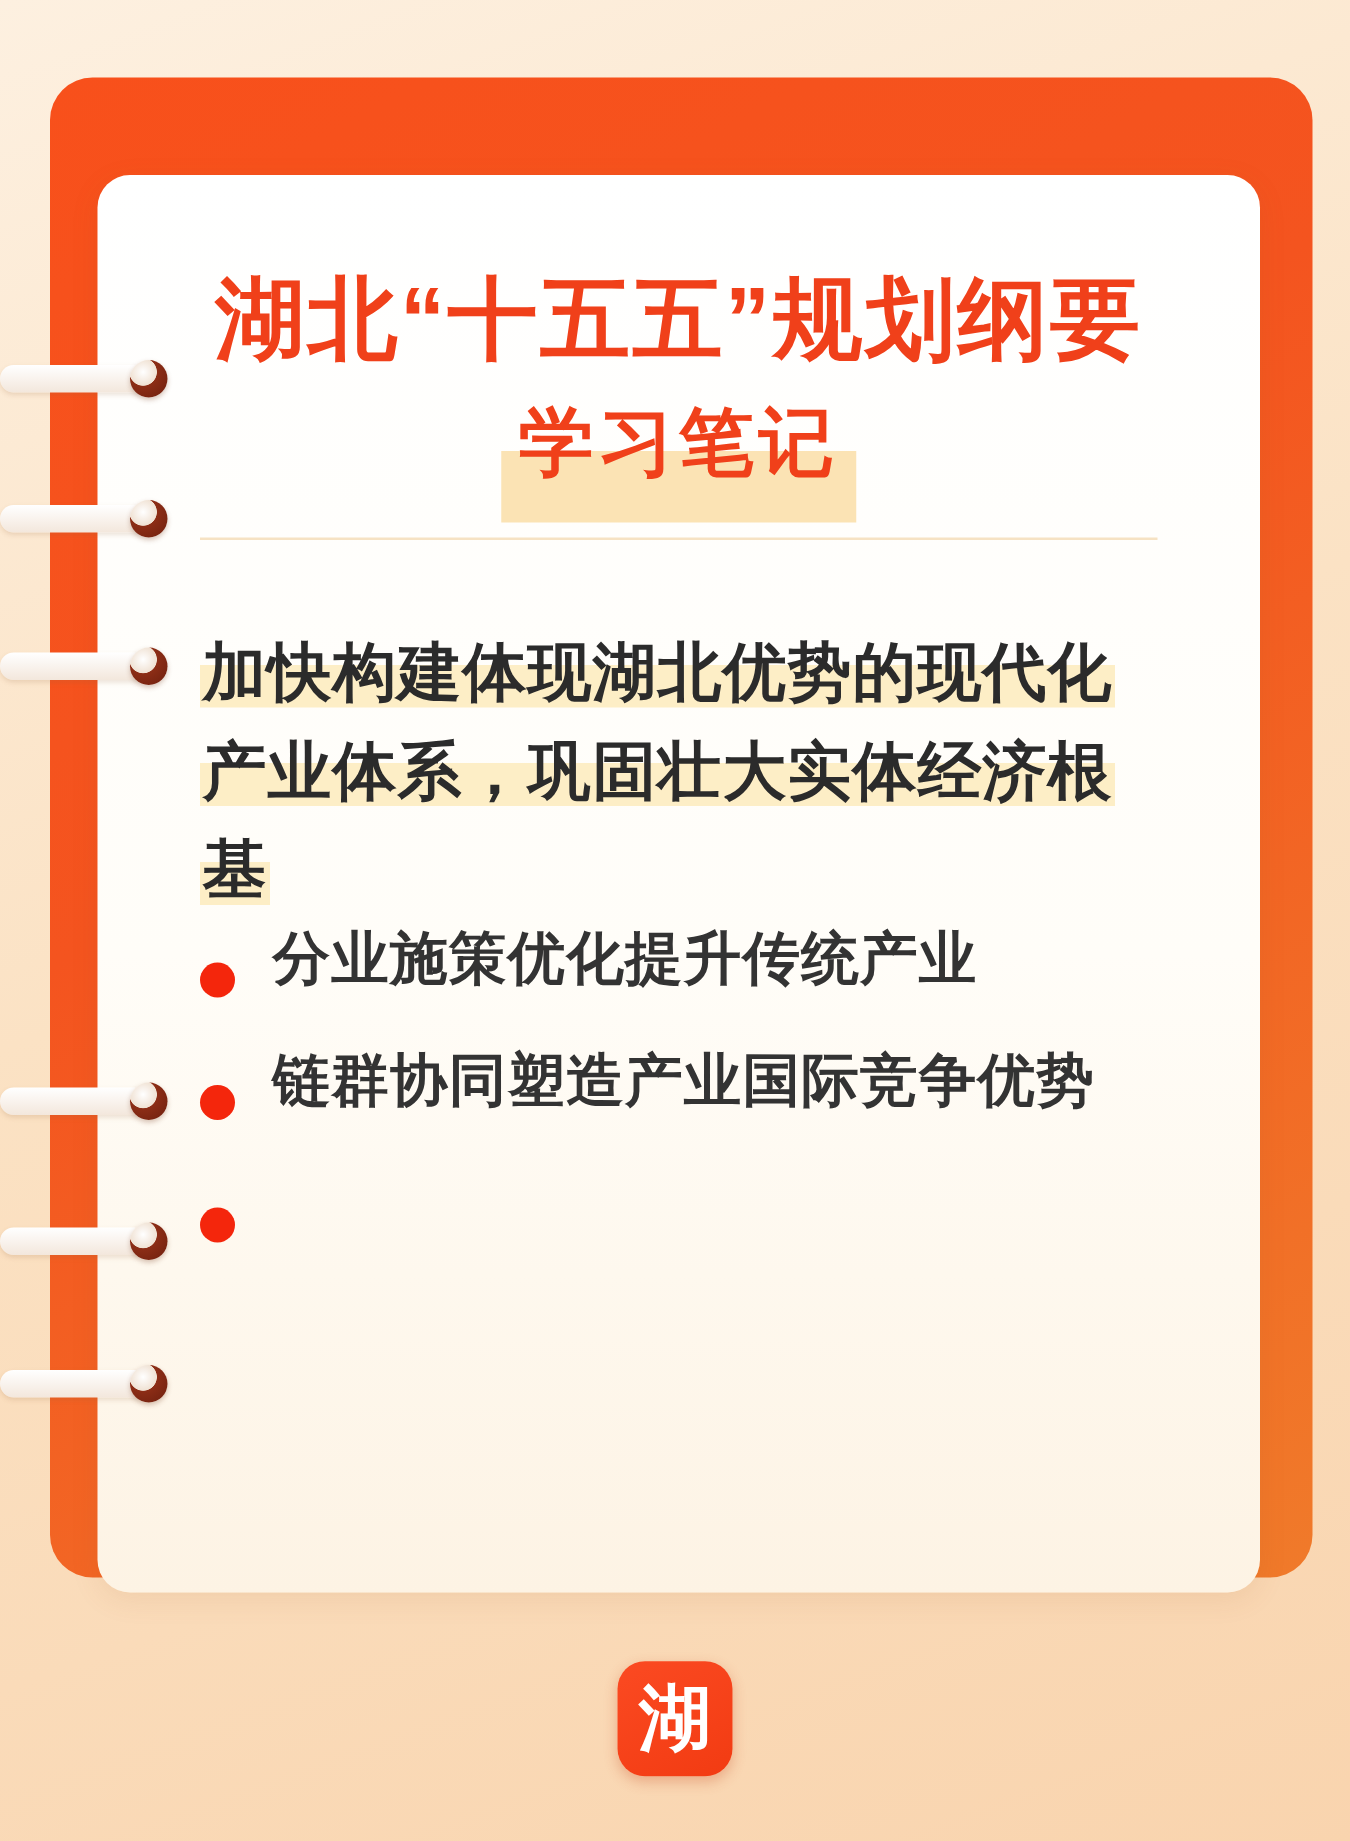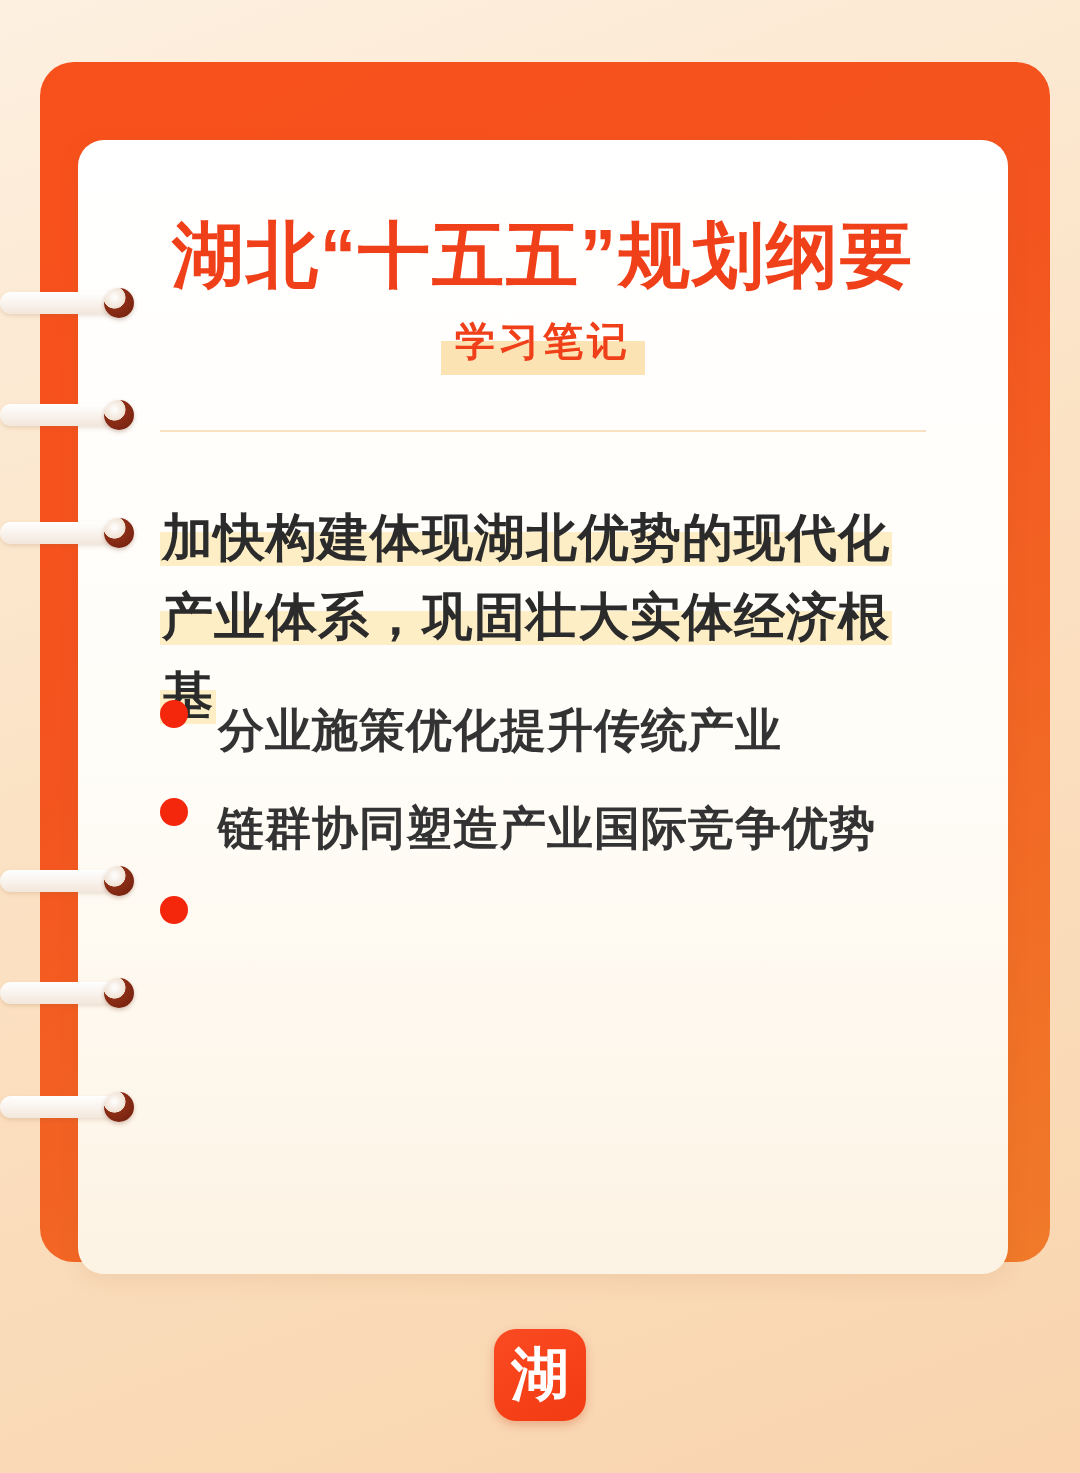--- a/index.html
+++ b/index.html
@@ -96,25 +96,25 @@
     white-space: nowrap;
   }
   .title-sub-wrap {
     position: absolute;
     left: 0; right: 0;
     top: 172px;
     text-align: center;
   }
   .title-sub {
     display: inline-block;
-    font-size: 40px;
+    font-size: 60px;
     font-weight: bold;
     color: #f0401a;
     letter-spacing: 4px;
-    padding: 2px 14px 6px 14px;
+    padding: 2px 14px 23px 14px;
     background: linear-gradient(180deg, rgba(253,231,186,0) 46%, #fbe3b4 46%, #fbe3b4 100%);
   }
   .divider {
     position: absolute;
     left: 82px;
     right: 82px;
     top: 290px;
     height: 2px;
     background: #f6e2c3;
   }
@@ -140,21 +140,21 @@
 
   
   .bullets {
     position: absolute;
     left: 82px;
     right: 50px;
     top: 560px;
   }
   .bullet-row {
     display: flex;
-    align-items: flex-start;
+    align-items: flex-end;
     height: 98px;
   }
   .dot {
     width: 28px;
     height: 28px;
     border-radius: 50%;
     background: #f4260c;
     flex: 0 0 28px;
     margin-right: 30px;
   }

